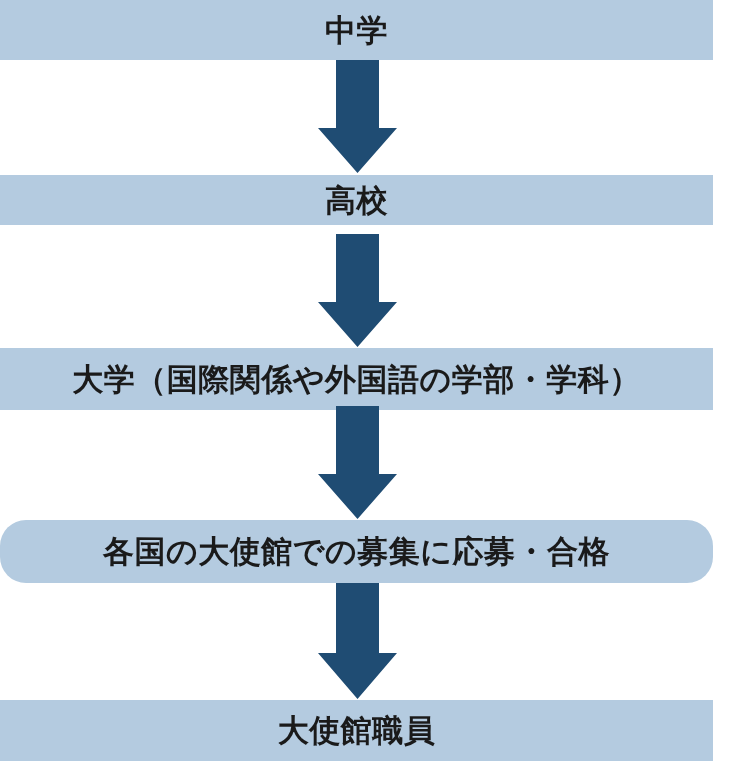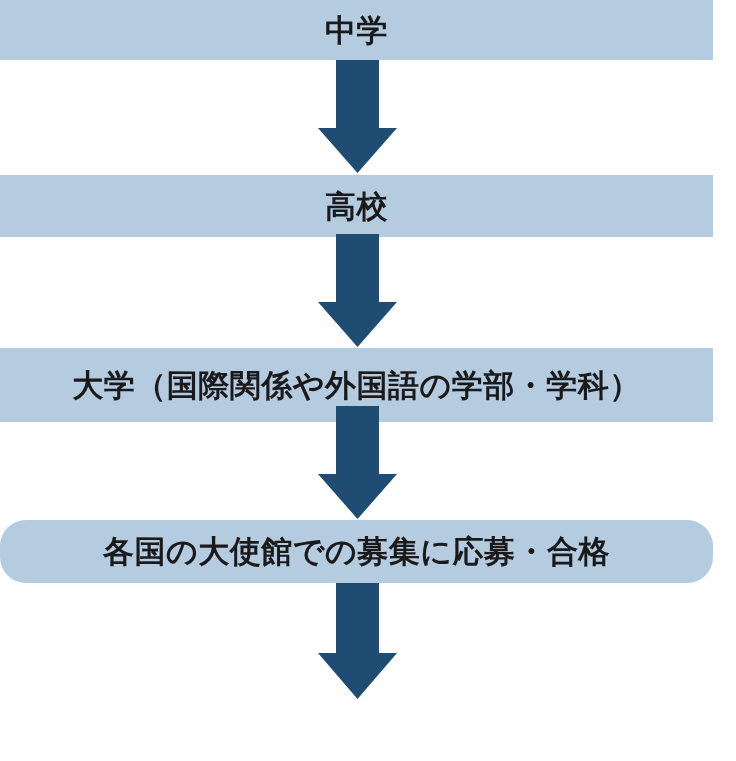--- a/index.html
+++ b/index.html
@@ -55,44 +55,47 @@
   <div class="step-box" style="top:0px;height:60px;align-items:center;">
     <span class="step-label" style="font-size: 31px;">中学</span>
   </div>
 
   <div class="arrow" style="top:60px;height:113px;">
     <svg viewBox="0 0 79 113" preserveAspectRatio="none" aria-hidden="true">
       <polygon points="18,0 61,0 61,68 79,68 39.5,113 0,68 18,68" fill="#1f4c73"></polygon>
     </svg>
   </div>
 
-  <div class="step-box" style="top:175px;height:62px;">
+  <div class="step-box" style="top:175px;height:50px;">
     <span class="step-label" style="font-size: 31px;">高校</span>
   </div>
 
   <div class="arrow" style="top:234px;height:113px;">
     <svg viewBox="0 0 79 113" preserveAspectRatio="none" aria-hidden="true">
       <polygon points="18,0 61,0 61,68 79,68 39.5,113 0,68 18,68" fill="#1f4c73"></polygon>
     </svg>
   </div>
 
-  <div class="step-box" style="top:348px;height:74px;">
+  <div class="step-box" style="top:348px;height:62px;">
     <span class="step-label" style="font-size: 31px;">大学（国際関係や外国語の学部・学科）</span>
   </div>
 
   <div class="arrow" style="top:406px;height:113px;">
     <svg viewBox="0 0 79 113" preserveAspectRatio="none" aria-hidden="true">
       <polygon points="18,0 61,0 61,68 79,68 39.5,113 0,68 18,68" fill="#1f4c73"></polygon>
     </svg>
   </div>
 
   <div class="step-box" style="top:520px;height:63px;border-radius:26px;">
     <span class="step-label" style="font-size: 31px;">各国の大使館での募集に応募・合格</span>
   </div>
 
   <div class="arrow" style="top:583px;height:116px;">
     <svg viewBox="0 0 79 116" preserveAspectRatio="none" aria-hidden="true">
       <polygon points="18,0 61,0 61,70 79,70 39.5,116 0,70 18,70" fill="#1f4c73"></polygon>
     </svg>
   </div>
 
+  <div class="step-box" style="top:700px;height:61px;">
+    <span class="step-label" style="font-size: 31px;">大使館職員</span>
+  </div>
 
 </div>
 
 </body></html>

